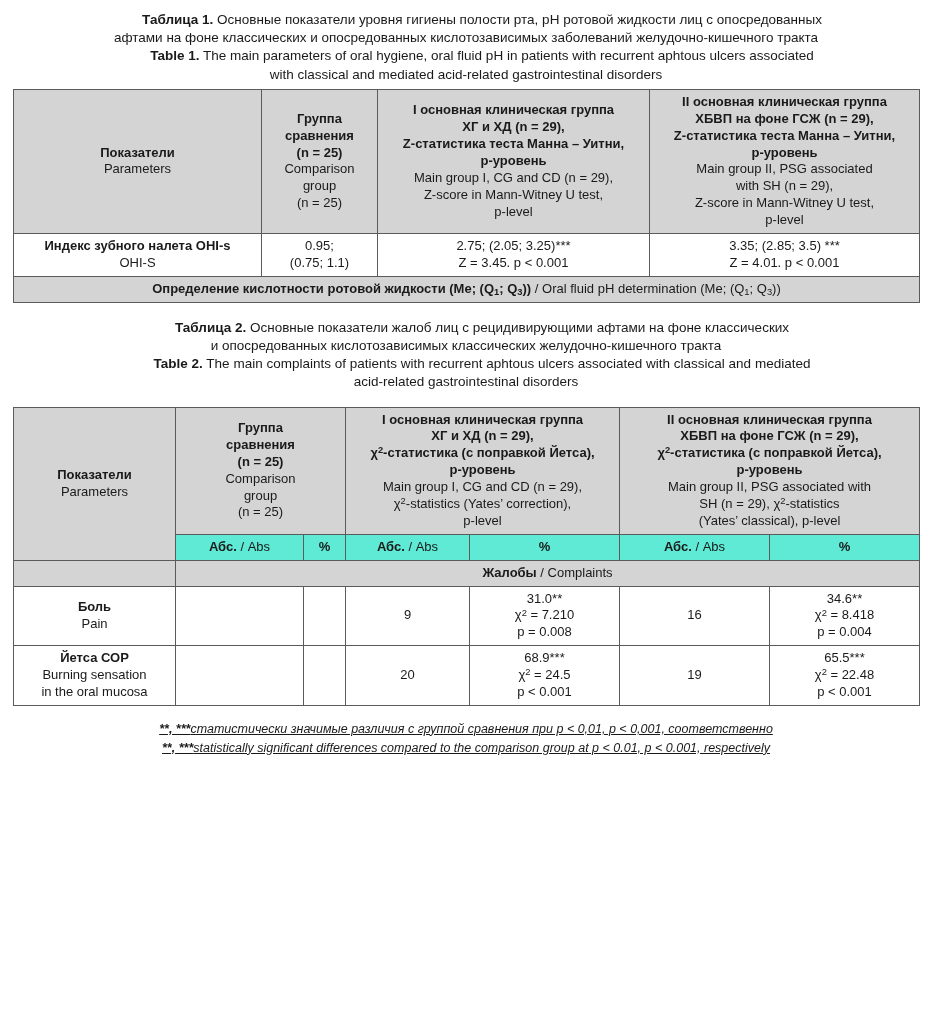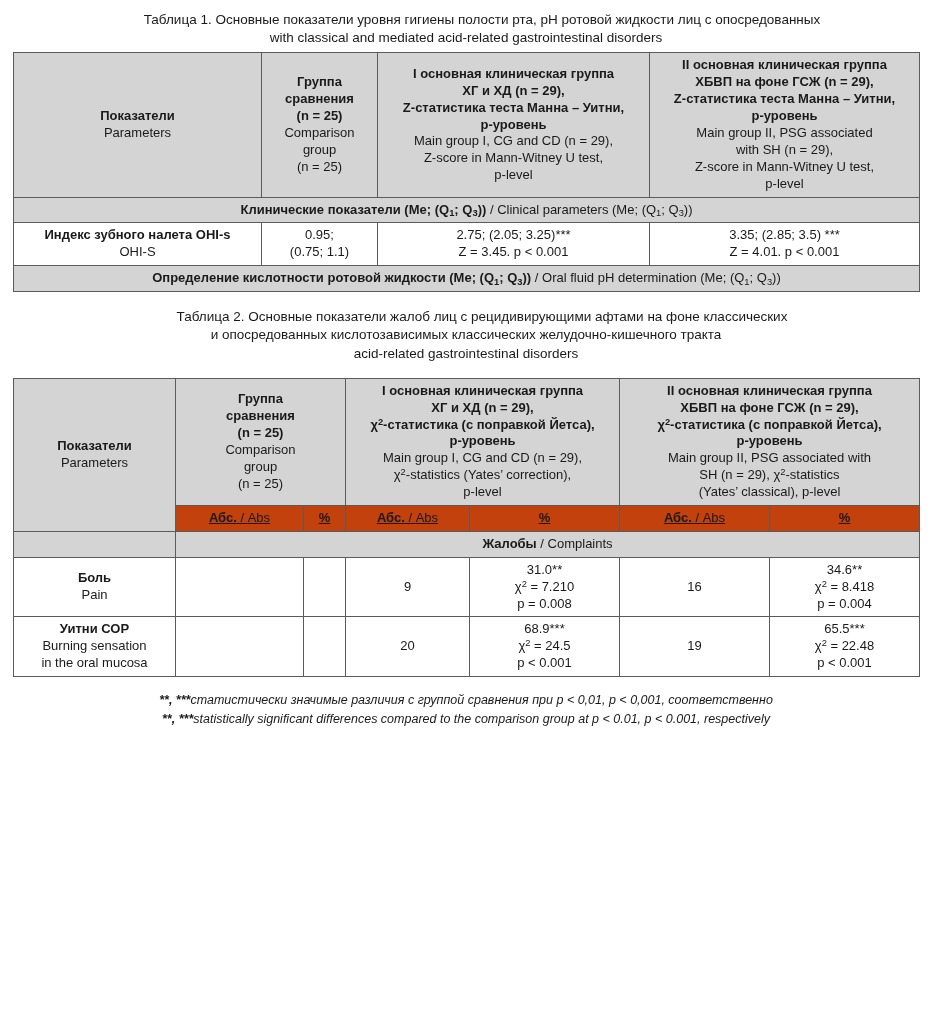--- a/index.html
+++ b/index.html
@@ -24,21 +24,21 @@
 
   
   .caption {
     text-align: center;
     line-height: 1.35;
     font-size: 13.5px;
     color: #1a1a1a;
     padding: 0 22px;
   }
   .caption .ln { display: block; }
-  .caption b { font-weight: normal; margin-left: 32px; }
+  .caption b { font-weight: bold; margin-left: 32px; }
   .cap-ru { font-size: 13.5px; }
   .cap-en { font-size: 13.5px; }
   .cap-block-1 { padding-top: 11px; }
   .cap-block-2 { padding-top: 16px; padding-bottom: 10px;}
 
   
   .tbl-wrap { padding: 0 13px; }
   table.data {
     border-collapse: collapse;
     width: 906px;
@@ -59,23 +59,22 @@
   }
   .hdr .ru {
     font-weight: bold;
     display: block;
   }
   .hdr .en {
     font-weight: normal;
     display: block;
   }
   .sub-hdr {
-    background: #c2410c;
+    background: #5eead4;
     font-size: 13px;
-    text-decoration: underline;
   }
   .sub-hdr .b { font-weight: bold; }
   .band {
     background: #d4d4d4;
     font-size: 13px;
     padding-top: 5px;
     padding-bottom: 5px;
   }
   .band .b { font-weight: bold; }
   .rowhead .ru { font-weight: bold; display: block; text-align: center; }
@@ -85,20 +84,21 @@
   sub { font-size: 0.72em; vertical-align: baseline; position: relative; top: 0.25em; }
   sup { font-size: 0.72em; vertical-align: baseline; position: relative; top: -0.42em; }
 
   
   .footnotes {
     text-align: center;
     font-style: italic;
     font-size: 12.5px;
     line-height: 1.5;
     padding-top: 14px;
+    text-decoration: underline;
   }
   .footnotes .fn { display: block; }
   .footnotes b { font-style: italic; font-weight: bold; }
 
   
   .t1 col.c1 { width: 248px; }
   .t1 col.c2 { width: 116px; }
   .t1 col.c3 { width: 272px; }
   .t1 col.c4 { width: 270px; }
 
@@ -111,20 +111,22 @@
   .t2 col.d6 { width: 150px; }
   .t2 col.d7 { width: 150px; }
 </style>
 </head>
 <body>
 
 <div class="page">
 
   <div class="caption cap-block-1">
     <span class="ln cap-ru"><b>Таблица 1.</b><span> Основные показатели уровня гигиены полости рта, pH ротовой жидкости лиц с опосредованных</span></span>
+    <span class="ln cap-ru">афтами на фоне классических и опосредованных кислотозависимых заболеваний желудочно-кишечного тракта</span>
+    <span class="ln cap-en"><b>Table 1.</b><span> The main parameters of oral hygiene, oral fluid pH in patients with recurrent aphtous ulcers associated</span></span>
     <span class="ln cap-en">with classical and mediated acid-related gastrointestinal disorders</span>
   </div>
 
   <div class="tbl-wrap">
   <table class="data t1">
     <colgroup>
       <col class="c1">
           <col class="c2">
           <col class="c3">
           <col class="c4">
@@ -157,25 +159,20 @@
           <span class="ru">ХБВП на фоне ГСЖ (n = 29),</span>
           <span class="ru">Z-статистика теста Манна – Уитни,</span>
           <span class="ru">p-уровень</span>
           <span class="en">Main group II, PSG associated</span>
           <span class="en">with SH (n = 29),</span>
           <span class="en">Z-score in Mann-Witney U test,</span>
           <span class="en">p-level</span>
         </td>
       </tr>
 
-      <tr>
-        <td class="band" colspan="4">
-          <span class="b">Клинические показатели (Me; (Q<sub>1</sub>; Q<sub>3</sub>))</span><span> / </span><span>Clinical parameters (Me; (Q<sub>1</sub>; Q<sub>3</sub>))</span>
-        </td>
-      </tr>
 
       <tr>
         <td class="rowhead">
           <span class="ru">Индекс зубного налета OHI-s</span>
           <span class="en">OHI-S</span>
         </td>
         <td>
           <span class="cellline">0.95;</span>
           <span class="cellline">(0.75; 1.1)</span>
         </td>
@@ -195,20 +192,21 @@
         </td>
       </tr>
 
     </tbody>
   </table>
   </div>
 
   <div class="caption cap-block-2">
     <span class="ln cap-ru"><b>Таблица 2.</b><span> Основные показатели жалоб лиц с рецидивирующими афтами на фоне классических</span></span>
     <span class="ln cap-ru">и опосредованных кислотозависимых классических желудочно-кишечного тракта</span>
+    <span class="ln cap-en"><b>Table 2.</b><span> The main complaints of patients with recurrent aphtous ulcers associated with classical and mediated</span></span>
     <span class="ln cap-en">acid-related gastrointestinal disorders</span>
   </div>
 
   <div class="tbl-wrap">
   <table class="data t2">
     <colgroup>
       <col class="d1">
           <col class="d2">
           <col class="d3">
           <col class="d4">
@@ -282,21 +280,21 @@
         <td>16</td>
         <td>
           <span class="cellline">34.6**</span>
           <span class="cellline"><span>χ</span><sup>2</sup><span> = 8.418</span></span>
           <span class="cellline">p = 0.004</span>
         </td>
       </tr>
 
       <tr>
         <td class="rowhead">
-          <span class="ru">Уитни СОР</span>
+          <span class="ru">Йетса СОР</span>
           <span class="en">Burning sensation</span>
           <span class="en">in the oral mucosa</span>
         </td>
         <td class="blank"></td>
         <td class="blank"></td>
         <td>20</td>
         <td>
           <span class="cellline">68.9***</span>
           <span class="cellline"><span>χ</span><sup>2</sup><span> = 24.5</span></span>
           <span class="cellline">p &lt; 0.001</span>

